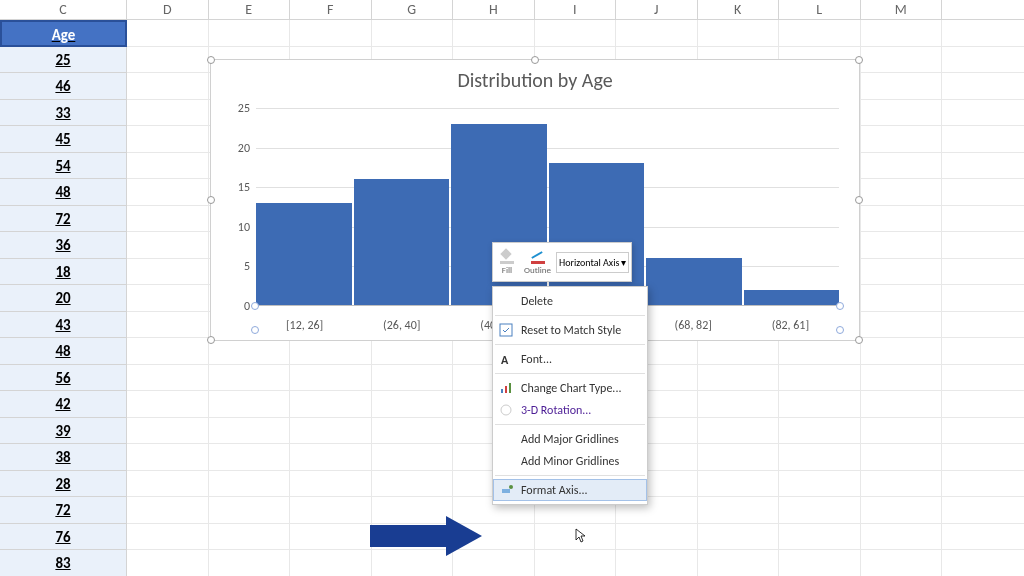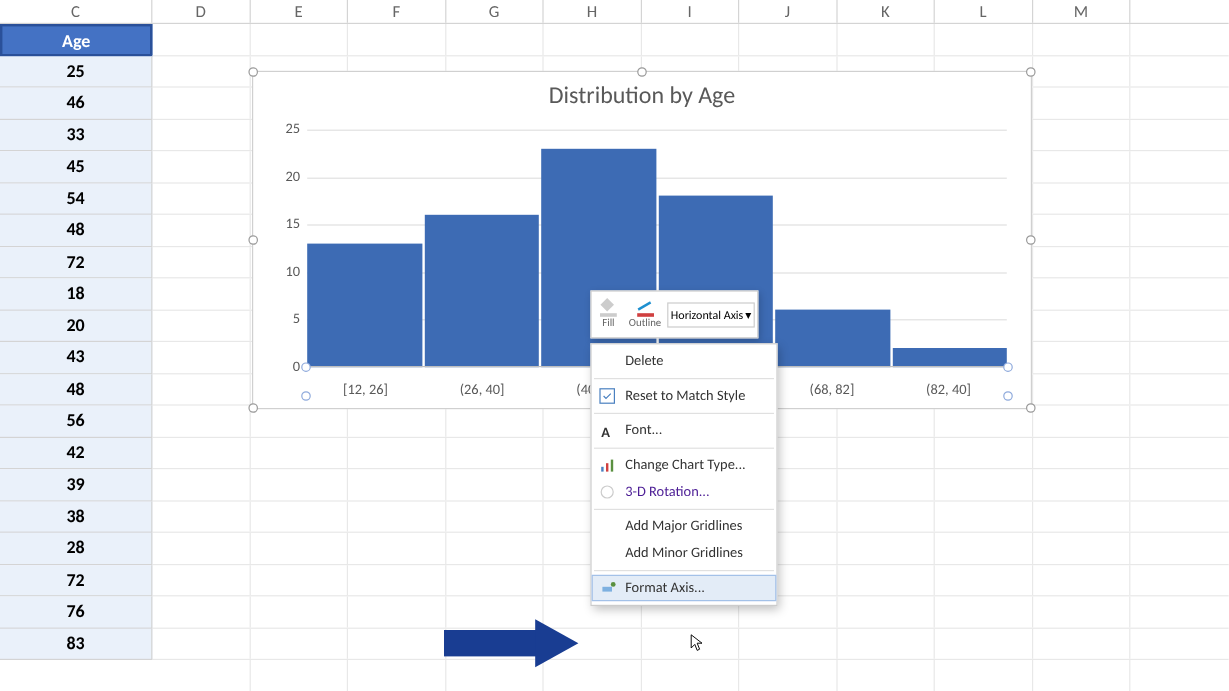--- a/index.html
+++ b/index.html
@@ -5,21 +5,21 @@
     * { box-sizing: border-box; margin: 0; padding: 0; font-family: Calibri, Arial, sans-serif; }
     body { background: #fff; width: 1024px; height: 576px; overflow: hidden; position: relative; }
 
     
     .col-headers { display: flex; height: 20px; border-bottom: 1px solid #d4d4d4; background: #fff; }
     .col-header { text-align: center; font-size: 14px; color: #666; border-right: 1px solid #d4d4d4; line-height: 20px; }
     .ch-C { width: 127px; }
     .ch-other { width: 81.5px; }
 
     
-    .grid { display: flex; }
+    .grid { display: flex; text-decoration: underline; }
     .colC { width: 127px; }
     .rest { flex: 1; position: relative; }
     .cell { height: 26.5px; border-bottom: 1px solid #d4d4d4; border-right: 1px solid #d4d4d4; text-align: center; font-size: 15px; font-weight: bold; line-height: 26.5px; color: #000; background: #eaf1fa; }
     .cell.header { background: #4472c4; color: #fff; font-size: 15px; border: 2px solid #2a5099; }
     .right-row { height: 26.5px; border-bottom: 1px solid #e8e8e8; display: flex; }
     .right-cell { width: 81.5px; border-right: 1px solid #e8e8e8; }
 
     
     .chart-wrap { position: absolute; left: 83px; top: 39px; width: 650px; height: 282px; background: #fff; border: 1px solid #d0d0d0; }
     .handle { position: absolute; width: 8px; height: 8px; background: #fff; border: 1px solid #999; border-radius: 50%; }
@@ -88,20 +88,21 @@
 <div class="grid">
   <div class="colC">
     <div class="cell header">Age</div>
     <div class="cell">25</div>
     <div class="cell">46</div>
     <div class="cell">33</div>
     <div class="cell">45</div>
     <div class="cell">54</div>
     <div class="cell">48</div>
     <div class="cell">72</div>
+    <div class="cell">36</div>
     <div class="cell">18</div>
     <div class="cell">20</div>
     <div class="cell">43</div>
     <div class="cell">48</div>
     <div class="cell">56</div>
     <div class="cell">42</div>
     <div class="cell">39</div>
     <div class="cell">38</div>
     <div class="cell">28</div>
     <div class="cell">72</div>
@@ -400,21 +401,21 @@
             <div class="bar" style="height: 8%;"></div>
           </div>
         <div class="baseline"></div>
       </div>
       <div class="x-axis" id="x-axis">
           <div class="x-tick">[12, 26]</div>
           <div class="x-tick">(26, 40]</div>
           <div class="x-tick">(40, 54]</div>
           <div class="x-tick">(54, 68]</div>
           <div class="x-tick">(68, 82]</div>
-          <div class="x-tick">(82, 40]</div>
+          <div class="x-tick">(82, 61]</div>
         </div>
       <div class="axis-marker-tl"></div>
       <div class="axis-marker-tr"></div>
       <div class="axis-marker-bl"></div>
       <div class="axis-marker-br"></div>
     </div>
   </div>
 </div>
 
 <div class="mini-toolbar">

